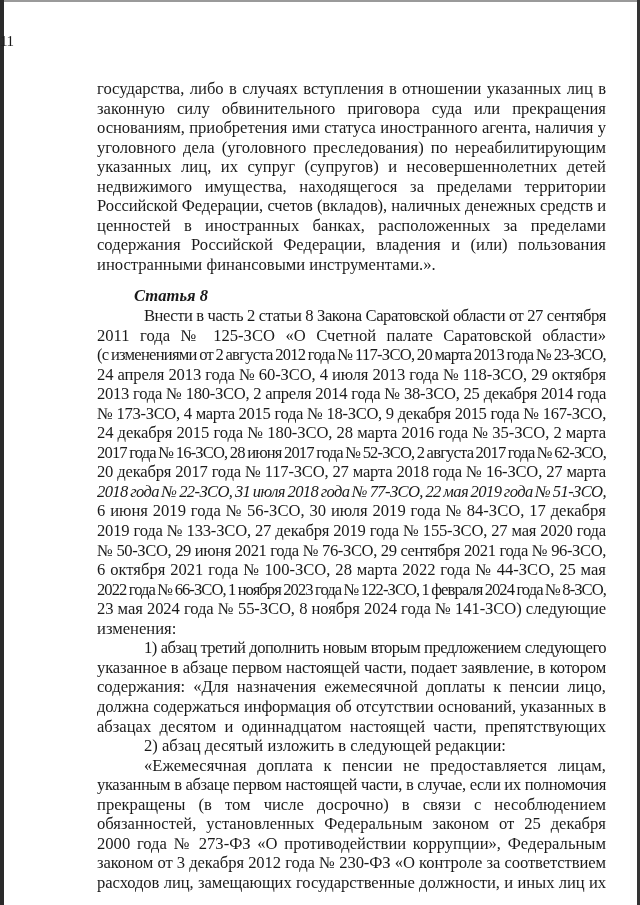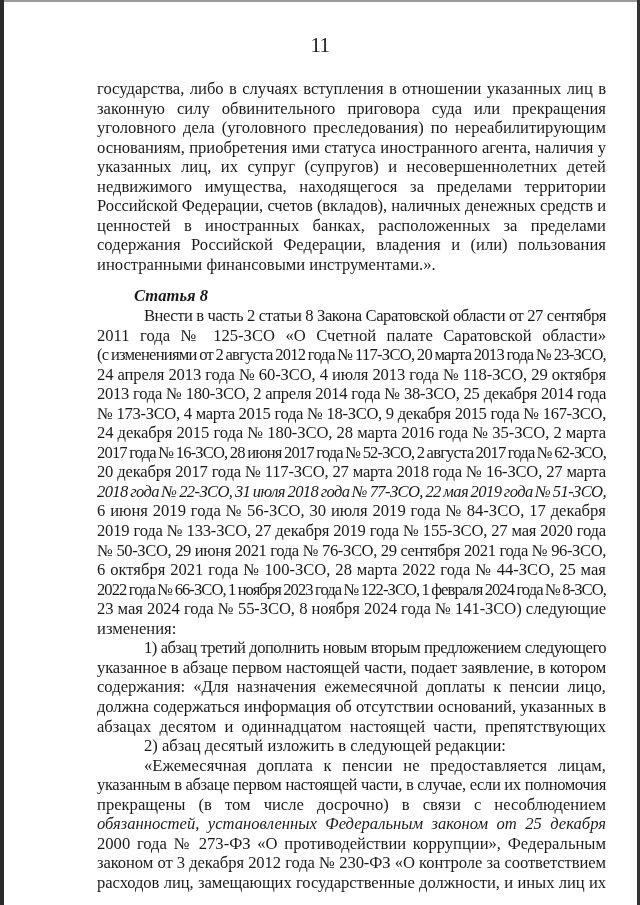--- a/index.html
+++ b/index.html
@@ -5,22 +5,22 @@
   html, body { margin: 0; padding: 0; background: #ffffff; }
   body {
     width: 640px; height: 905px; overflow: hidden; position: relative;
     font-family: "Liberation Serif", "DejaVu Serif", serif;
     color: #1a1a1a;
   }
   .frame-left { position: absolute; left: 0; top: 0; width: 4px; height: 905px; background: #2a2a2a; }
   .frame-right { position: absolute; right: 0; top: 0; width: 3px; height: 905px; background: #333333; }
   .frame-top { position: absolute; left: 0; top: 0; width: 640px; height: 2px; background: #9a9a9a; }
   .page-number {
-    position: absolute; top: 33px; left: 0; width: 640px; text-align: center;
-    font-size: 21px; letter-spacing: -0.5px;
+    position: absolute; top: 33px; left: 0; width: 640px; 
+    font-size: 15px; letter-spacing: -0.5px;
   }
   .content {
     position: absolute; left: 97px; top: 79px; width: 509px;
     font-size: 16.6px; line-height: 19.55px;
   }
   .line {
     display: block; height: 19.55px; white-space: nowrap;
     text-align: justify; text-align-last: justify;
   }
   .line.last { text-align-last: left; }
@@ -37,22 +37,22 @@
 <div class="frame-top"></div>
 <div class="frame-left"></div>
 <div class="frame-right"></div>
 
 <div class="page-number">11</div>
 
 <div class="content">
   <div>
     <span class="line" style="white-space: nowrap;">государства, либо в случаях вступления в отношении указанных лиц в</span>
     <span class="line" style="white-space: nowrap;">законную силу обвинительного приговора суда или прекращения</span>
+    <span class="line" style="white-space: nowrap; letter-spacing: -0.0394123px;">основаниям, приобретения ими статуса иностранного агента, наличия у</span>
     <span class="line" style="white-space: nowrap;">уголовного дела (уголовного преследования) по нереабилитирующим</span>
-    <span class="line" style="white-space: nowrap; letter-spacing: -0.0394123px;">основаниям, приобретения ими статуса иностранного агента, наличия у</span>
     <span class="line" style="white-space: nowrap;">указанных лиц, их супруг (супругов) и несовершеннолетних детей</span>
     <span class="line" style="white-space: nowrap;">недвижимого имущества, находящегося за пределами территории</span>
     <span class="line" style="white-space: nowrap; letter-spacing: -0.122668px;">Российской Федерации, счетов (вкладов), наличных денежных средств и</span>
     <span class="line" style="white-space: nowrap;">ценностей в иностранных банках, расположенных за пределами</span>
     <span class="line" style="white-space: nowrap;">содержания Российской Федерации, владения и (или) пользования</span>
     <span class="line last" style="white-space: nowrap;">иностранными финансовыми инструментами.».</span>
   </div>
 
   <span class="heading">Статья 8</span>
 
@@ -85,19 +85,19 @@
   </div>
 
   <div>
     <span class="line indent last" style="white-space: nowrap;">2) абзац десятый изложить в следующей редакции:</span>
   </div>
 
   <div>
     <span class="line indent" style="white-space: nowrap;">«Ежемесячная доплата к пенсии не предоставляется лицам,</span>
     <span class="line" style="white-space: nowrap; letter-spacing: -0.398548px;">указанным в абзаце первом настоящей части, в случае, если их полномочия</span>
     <span class="line" style="white-space: nowrap;">прекращены (в том числе досрочно) в связи с несоблюдением</span>
-    <span class="line" style="white-space: nowrap; font-style: italic;">обязанностей, установленных Федеральным законом от 25 декабря</span>
+    <span class="line" style="white-space: nowrap;">обязанностей, установленных Федеральным законом от 25 декабря</span>
     <span class="line" style="white-space: nowrap;">2000 года № 273-ФЗ «О противодействии коррупции», Федеральным</span>
     <span class="line" style="white-space: nowrap; letter-spacing: -0.0898438px;">законом от 3 декабря 2012 года № 230-ФЗ «О контроле за соответствием</span>
     <span class="line" style="white-space: nowrap; letter-spacing: -0.0605769px;">расходов лиц, замещающих государственные должности, и иных лиц их</span>
 
   </div>
 </div>
 
 </body></html>

